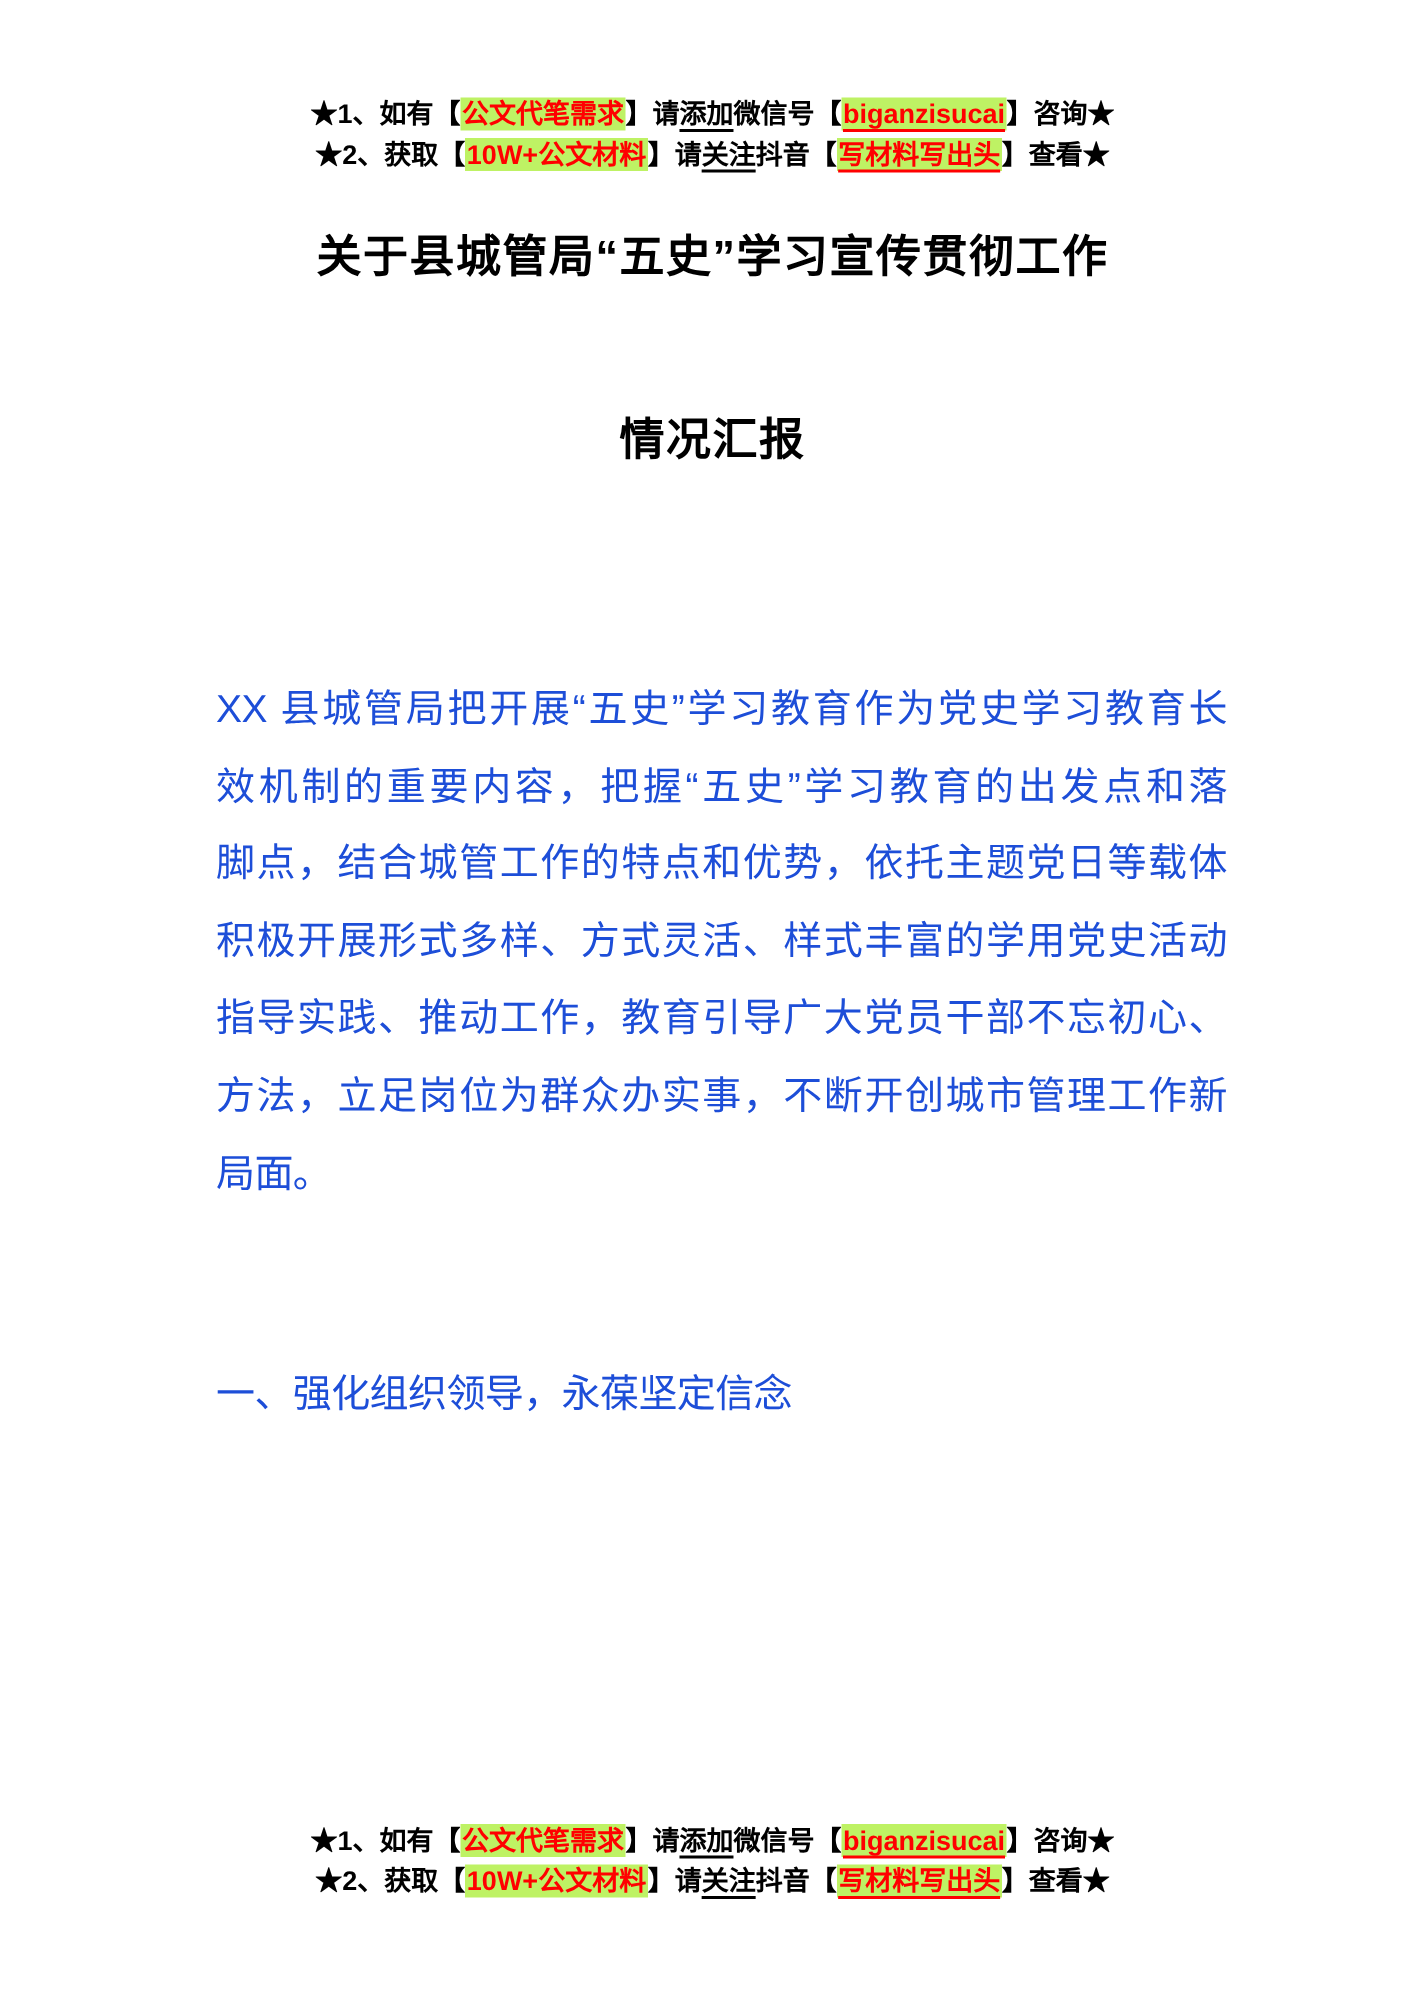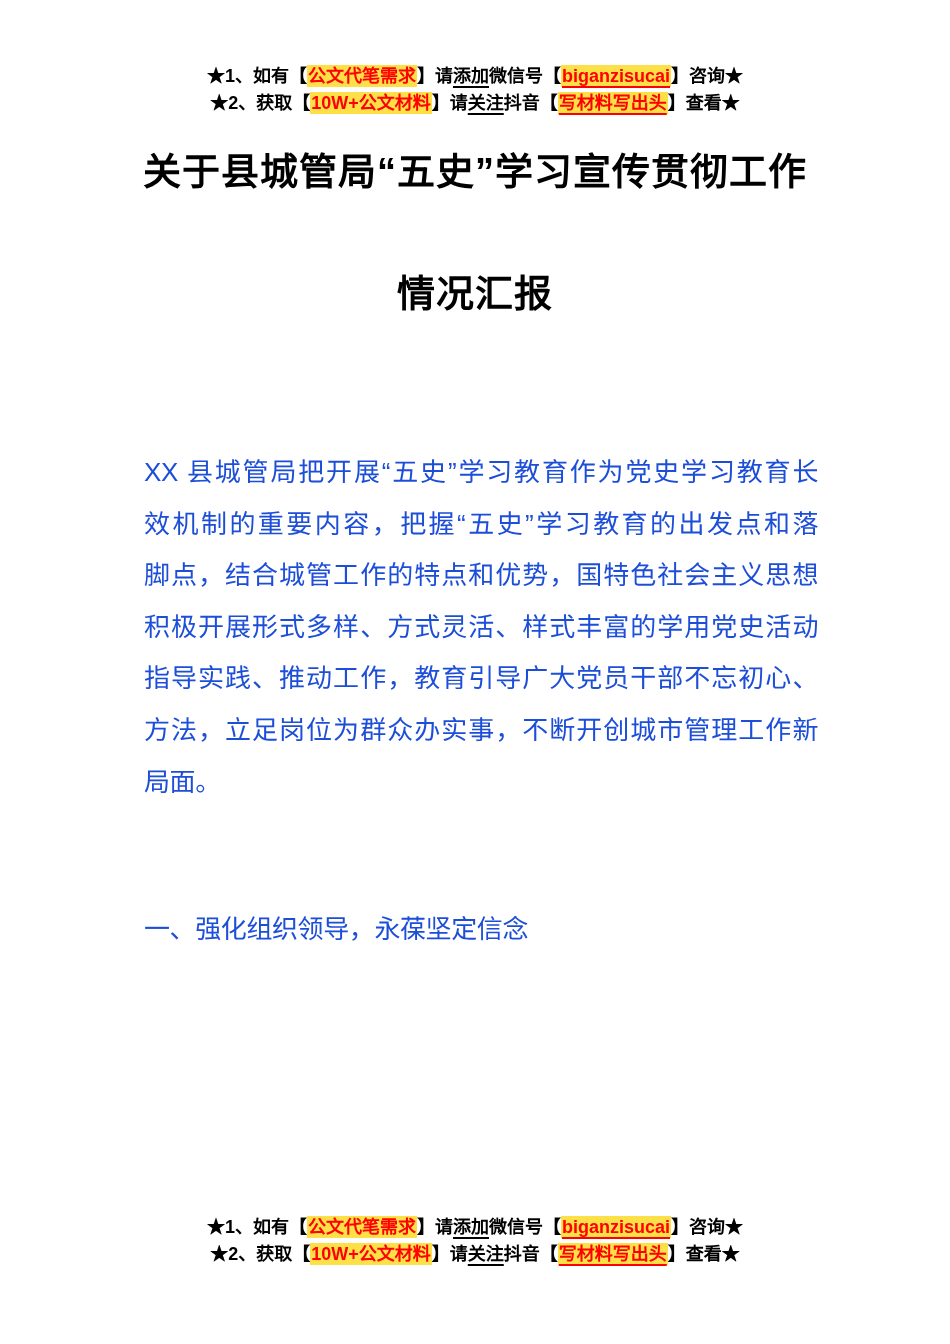--- a/index.html
+++ b/index.html
@@ -22,38 +22,38 @@
     right: 0;
     text-align: center;
     font-size: 18px;
     line-height: 27px;
     font-weight: 700;
     color: #000000;
     white-space: nowrap;
   }
   .banner.top { top: 63px; }
   .banner.bottom { top: 1214px; }
-  .hl { background: #fde047; padding: 1px 1px; }
+  .hl { background: #bef264; padding: 1px 1px; }
   .red { color: #ff0000; }
   .u {
     text-decoration: underline;
     text-decoration-thickness: 2px;
     text-underline-offset: 4px;
     text-align: right;
   }
   .light { font-weight: 700; }
 
   
   .title {
     position: absolute;
     top: 111px;
     left: 0;
     width: 950px;
     text-align: center;
-    font-size: 38px;
+    font-size: 30px;
     font-weight: 700;
     line-height: 122px;
     letter-spacing: 1px;
   }
 
   
   .bodyblock {
     position: absolute;
     left: 144px;
     width: 674px;
@@ -84,21 +84,21 @@
   </div>
 
   <div class="title">
     <div>关于县城管局“五史”学习宣传贯彻工作</div>
     <div>情况汇报</div>
   </div>
 
   <div class="bodyblock p1">
     <div class="line">XX 县城管局把开展“五史”学习教育作为党史学习教育长</div>
     <div class="line">效机制的重要内容，把握“五史”学习教育的出发点和落</div>
-    <div class="line">脚点，结合城管工作的特点和优势，国特色社会主义思想</div>
+    <div class="line">脚点，结合城管工作的特点和优势，依托主题党日等载体</div>
     <div class="line">积极开展形式多样、方式灵活、样式丰富的学用党史活动</div>
     <div class="line">指导实践、推动工作，教育引导广大党员干部不忘初心、</div>
     <div class="line">方法，立足岗位为群众办实事，不断开创城市管理工作新</div>
     <div class="line para-end">局面。</div>
   </div>
 
   <div class="bodyblock heading">一、强化组织领导，永葆坚定信念</div>
 
 
   <div class="banner bottom">

